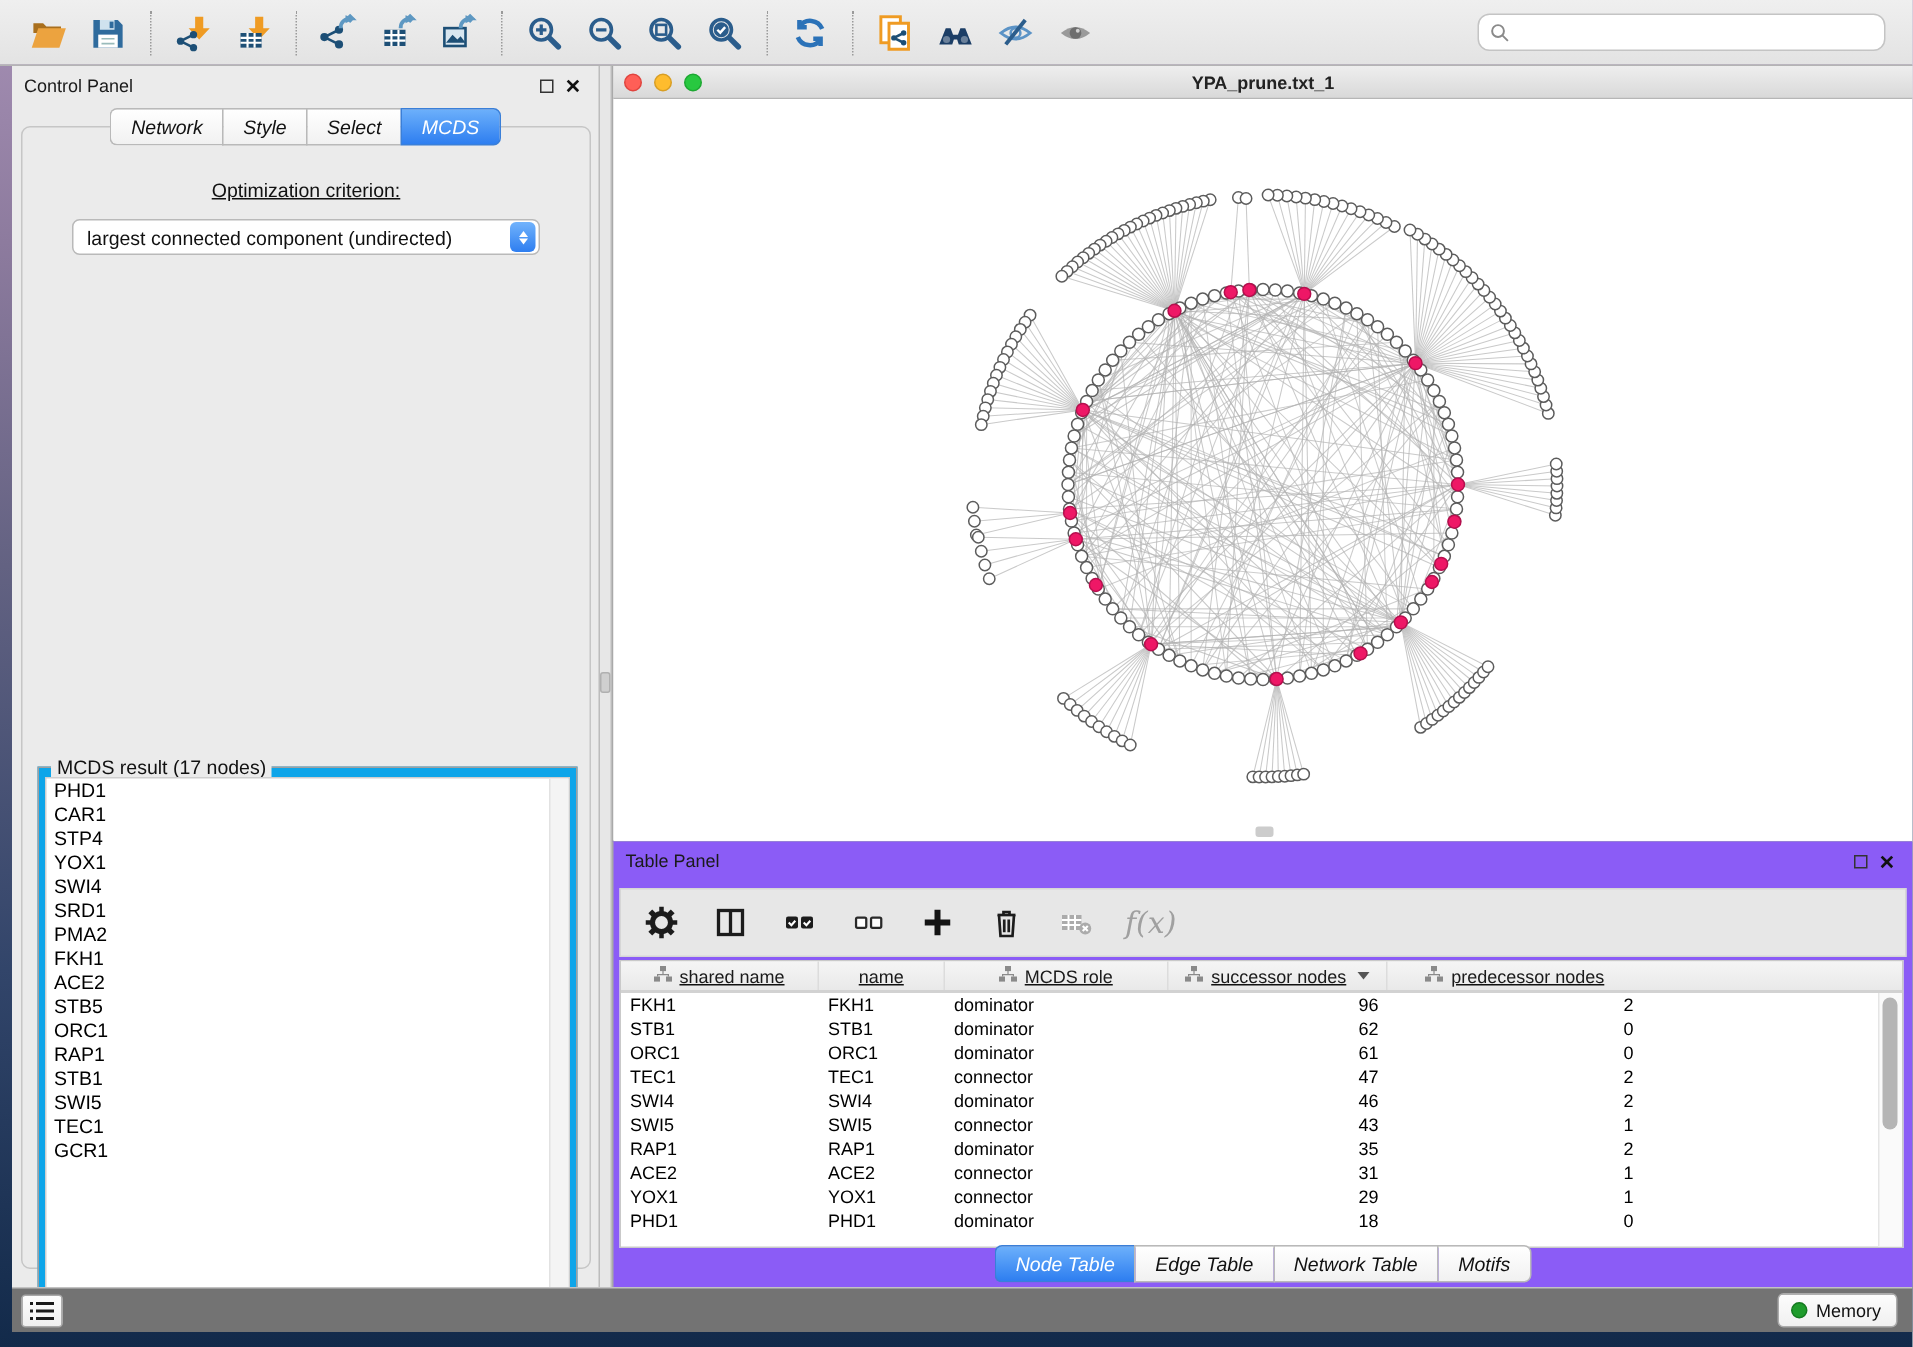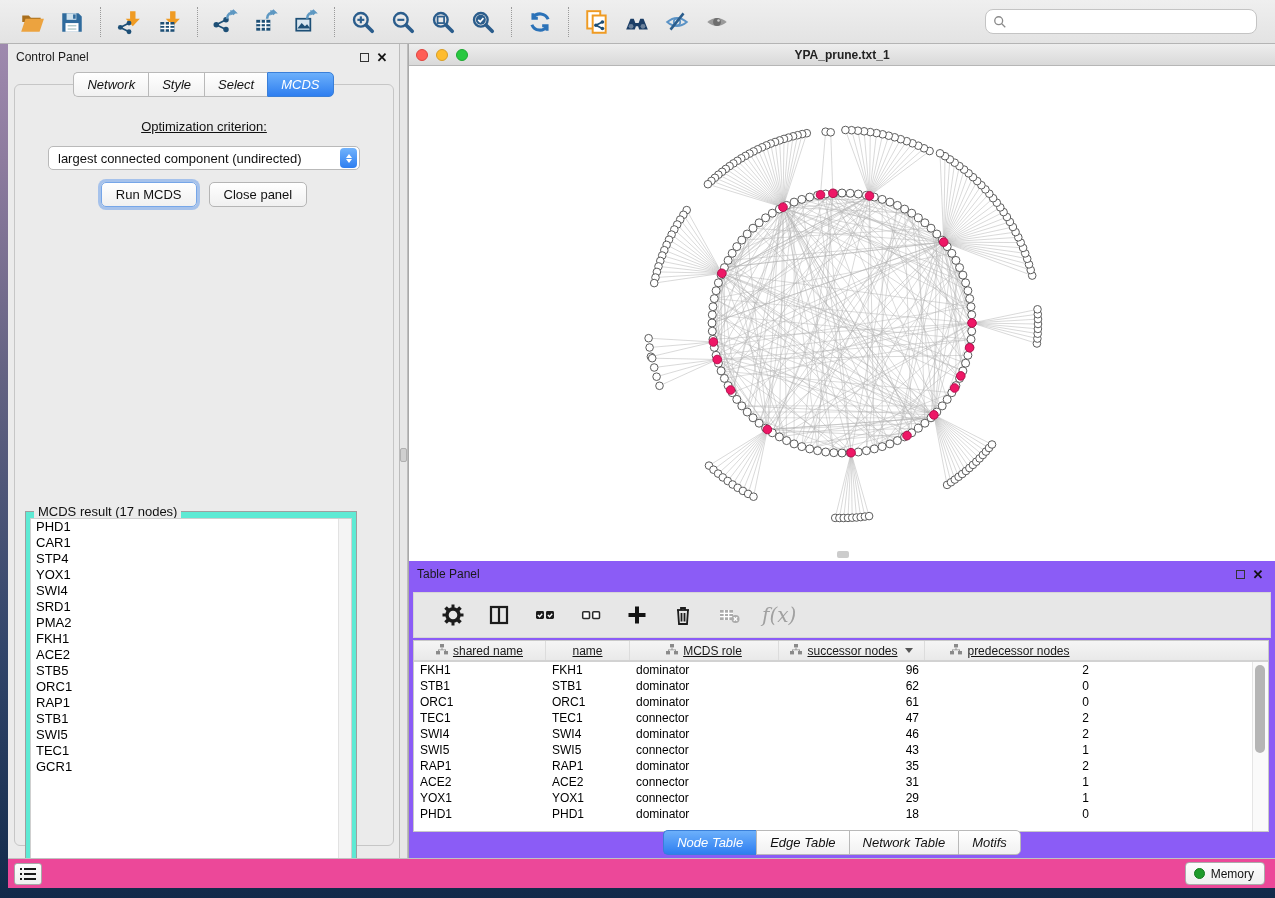--- a/index.html
+++ b/index.html
@@ -68,22 +68,22 @@
   .dd-up { border-bottom:4.5px solid #fff; }
   .dd-down { border-top:4.5px solid #fff; }
   .cp-buttons { display:flex; justify-content:center; gap:12px; margin-top:12px; }
   .btn {
     padding:4px 14px; font-size:13px; background:linear-gradient(#ffffff,#f0f0f0);
     border:1px solid #b5b5b5; border-radius:5px; color:#111;
   }
   .btn.focused { border-color:#76a6e8; box-shadow:0 0 0 3px rgba(110,160,235,.55); }
 
   .result-group {
-    position:absolute; left:10px; top:426px; width:332px; height:366px;
-    border:1px solid #9f9f9f; background:#5eead4;
+    position:absolute; left:10px; top:426px; width:360px; height:366px;
+    border:1px solid #9f9f9f; background:#0ea5e9;
   }
   .result-legend {
     position:absolute; left:8px; top:-8px; background:#ebebeb; padding:0 4px; font-size:13px; color:#111;
   }
   .result-list {
     position:absolute; left:4px; top:6px; right:4px; bottom:4px; background:#fff;
     border:1px solid #cfcfcf; overflow:hidden;
   }
   .result-scroll { position:absolute; top:0; right:0; bottom:0; width:13px; background:#f4f4f4; border-left:1px solid #e2e2e2; }
   .list-item { font-size:13px; line-height:16px; padding-left:5px; color:#000; }
@@ -113,21 +113,21 @@
   .net-canvas { position:relative; width:865px; height:494px; background:#fff; }
   .net-handle { position:absolute; left:428px; bottom:2px; width:12px; height:7px; background:#cccccc; border-radius:2px; }
 
   
   .table-panel {
     position:absolute; left:408px; top:561px; width:867px; height:297px; background:#8b5cf6;
     border-left:1px solid #a9a9a9;
   }
   .tp-toolbar {
     position:absolute; left:4px; top:31px; right:4px; height:46px; background:#e7e7e7;
-    border:1px solid #d6d6d6; display:flex; align-items:center; padding:0 26px; gap:20px;
+    border:1px solid #d6d6d6; display:flex; align-items:center; padding:0 14px; gap:20px;
   }
   .tp-btn { display:flex; align-items:center; justify-content:center; width:26px; height:26px; }
   .tp-btn svg { width:22px; height:22px; }
   .fx-label { font-size:20px; font-style:italic; font-family:"DejaVu Serif", serif; color:#a0a0a0; }
 
   .data-table {
     position:absolute; left:4px; top:79px; width:856px; height:192px; background:#fff; border:1px solid #c9c9c9;text-decoration:underline;
   }
   .thead { display:flex; height:21px; background:linear-gradient(#f5f5f5,#e9e9e9); border-bottom:2px solid #d2d2d2; }
   .th {
@@ -140,21 +140,21 @@
   .td { font-size:12px; padding:0 6px; white-space:nowrap; overflow:hidden; color:#000; }
   .num { text-align:right; }
   .tscroll { position:absolute; top:21px; right:0; bottom:0; width:16px; background:#fafafa; border-left:1px solid #e5e5e5; }
   .tthumb { position:absolute; left:2px; top:3px; width:10px; height:88px; background:#b5b5b5; border-radius:5px; }
 
   .tp-tabs { position:absolute; left:0; right:0; bottom:3px; display:flex; justify-content:center; }
 
   
   .status-bar {
     position:absolute; left:8px; top:858px; width:1267px; height:30px;
-    background:#ec4899; border-top:1px solid #c2c2c2; display:flex; align-items:center; padding:0 6px;
+    background:#737373; border-top:1px solid #c2c2c2; display:flex; align-items:center; padding:0 6px;
   }
   .status-left-btn {
     width:28px; height:22px; background:linear-gradient(#fdfdfd,#efefef); border:1px solid #a8a8a8;
     border-radius:3px; display:flex; align-items:center; justify-content:center;
   }
   .memory-btn {
     margin-left:auto; margin-right:4px; height:23px; padding:0 10px 0 8px; display:flex; align-items:center; gap:6px;
     background:linear-gradient(#fdfdfd,#f0f0f0); border:1px solid #ababab; border-radius:4px; font-size:12px; color:#111;
   }
   .mem-dot { width:11px; height:11px; border-radius:50%; background:#1f9c2c; border:1px solid #157a20; }
@@ -352,24 +352,20 @@
         <div class="seg-tab active">MCDS</div>
       </div>
     <div class="cp-box">
       <div class="opt-label">Optimization criterion:</div>
       <div class="dropdown">
         <span class="dd-value">largest connected component (undirected)</span>
         <span class="dd-stepper">
             <span class="dd-up"></span>
             <span class="dd-down"></span>
           </span>
-      </div>
-      <div class="cp-buttons">
-        <button class="btn focused">Run MCDS</button>
-        <button class="btn">Close panel</button>
       </div>
       <div class="result-group">
         <span class="result-legend">MCDS result (17 nodes)</span>
         <div class="result-list">
           <div>
               <div class="list-item">PHD1</div>
               <div class="list-item">CAR1</div>
               <div class="list-item">STP4</div>
               <div class="list-item">YOX1</div>
               <div class="list-item">SWI4</div>

